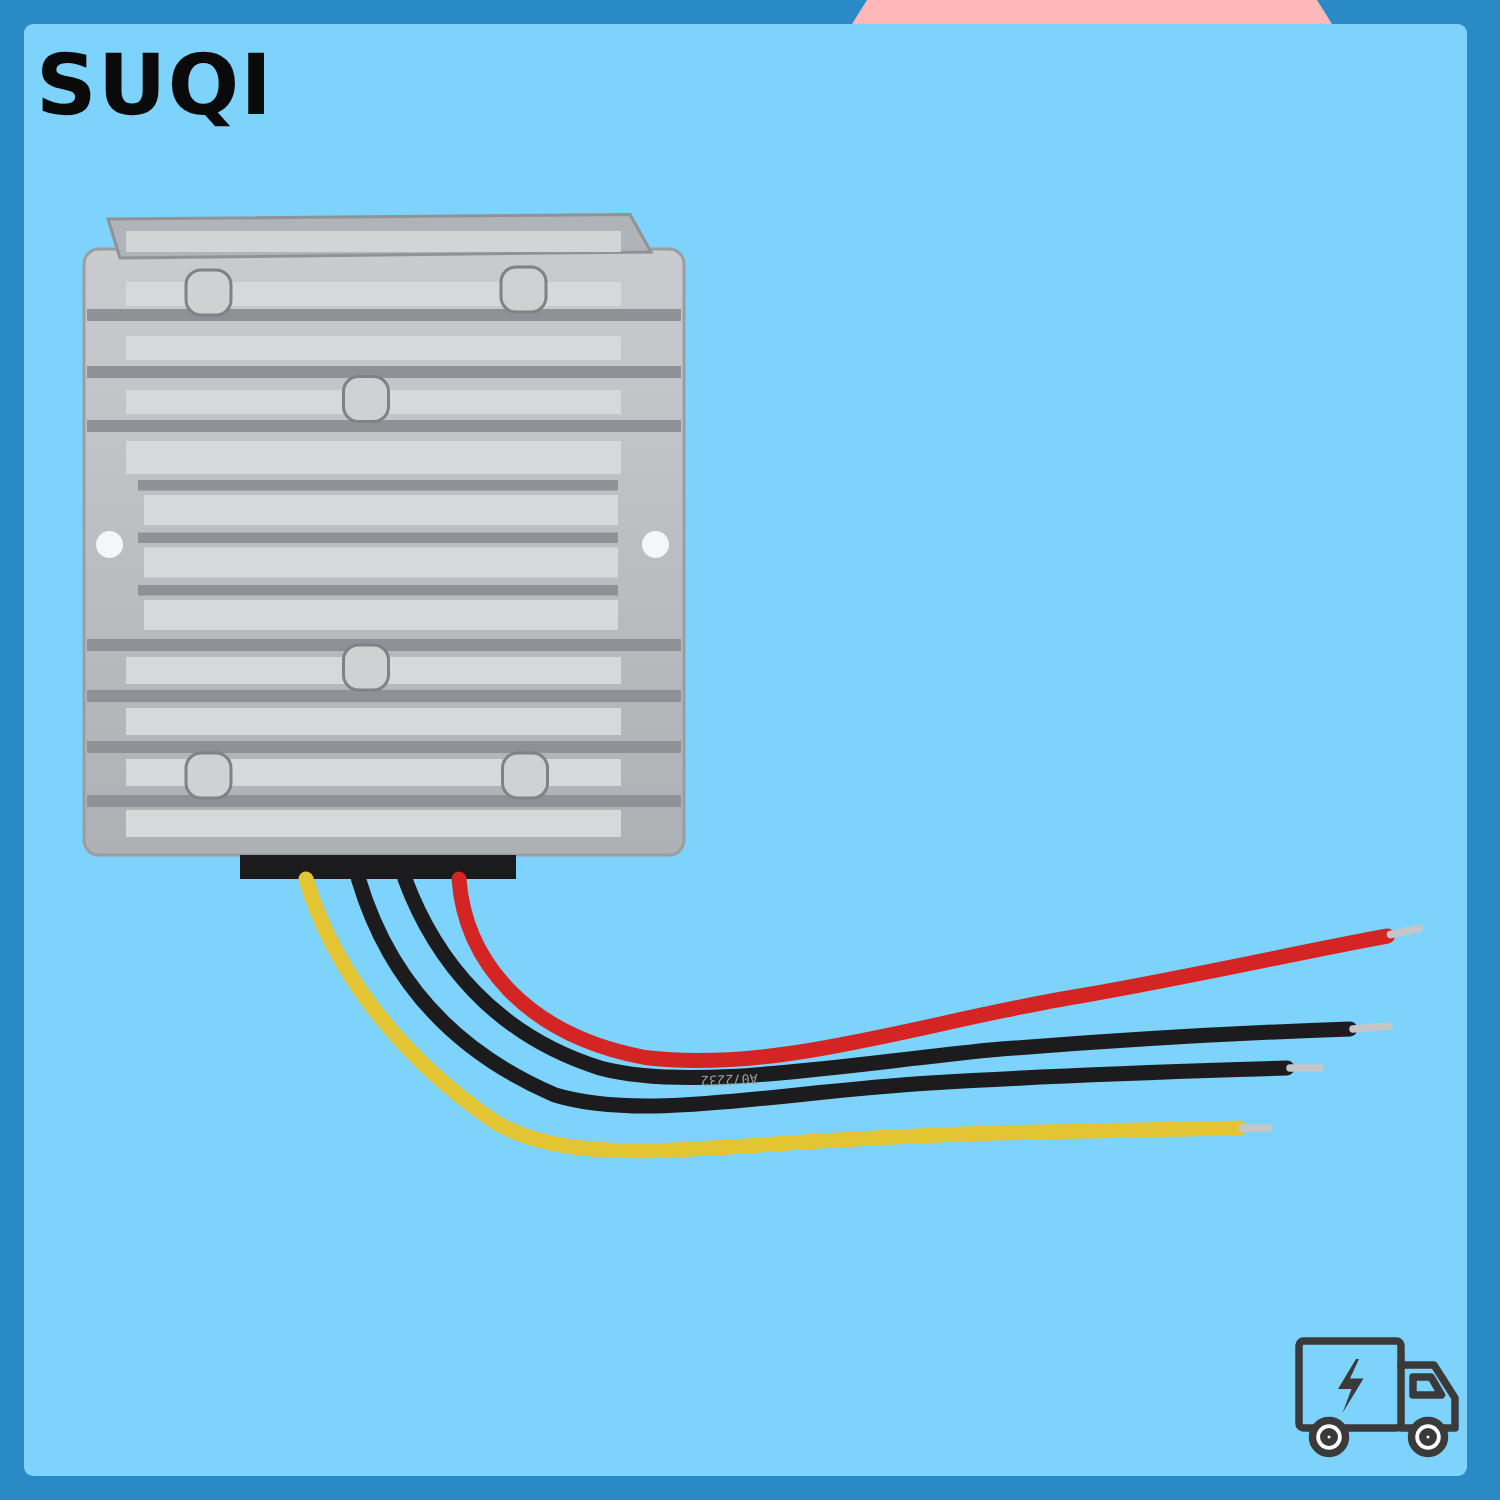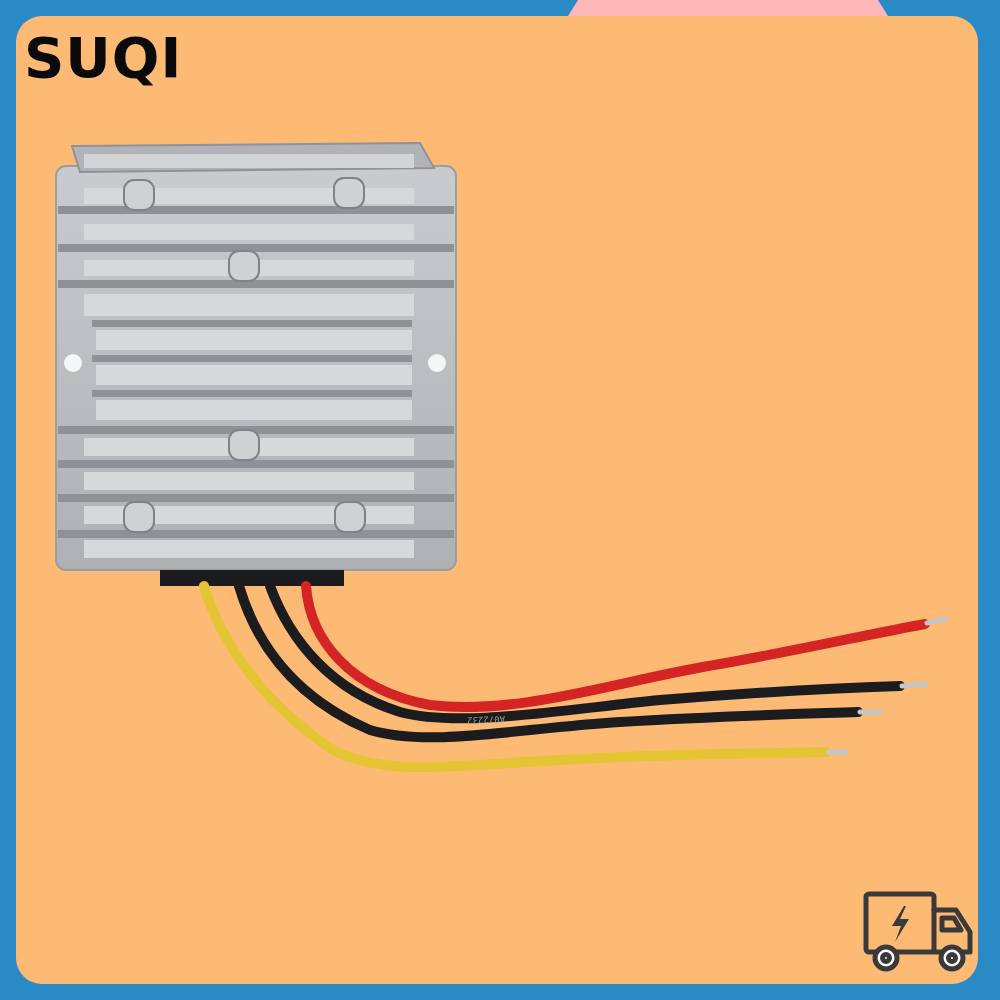--- a/index.html
+++ b/index.html
@@ -13,21 +13,21 @@
     background: #2a8ac6;
   }
   .pink-tab {
     position: absolute; top: 0; left: 568px; width: 320px; height: 16px;
     background: #ffb8ba;
     border-radius: 0 0 0 0;
     clip-path: polygon(10px 0, 310px 0, 320px 16px, 0 16px);
   }
   .inner {
     position: absolute; left: 16px; top: 16px; width: 962px; height: 968px;
-    background: #fdba74; border-radius: 26px;
+    background: #7dd3fc; border-radius: 6px;
     overflow: hidden;
   }
   .brand {
     position: absolute; left: 8px; top: 14px;
     font-family: "DejaVu Sans", "Liberation Sans", sans-serif;
     font-weight: bold; font-size: 56px; letter-spacing: 1px;
     color: #0a0a0a; line-height: 1;
   }
   .product { position: absolute; left: 0; top: 0; width: 962px; height: 968px; }
   .truck {

